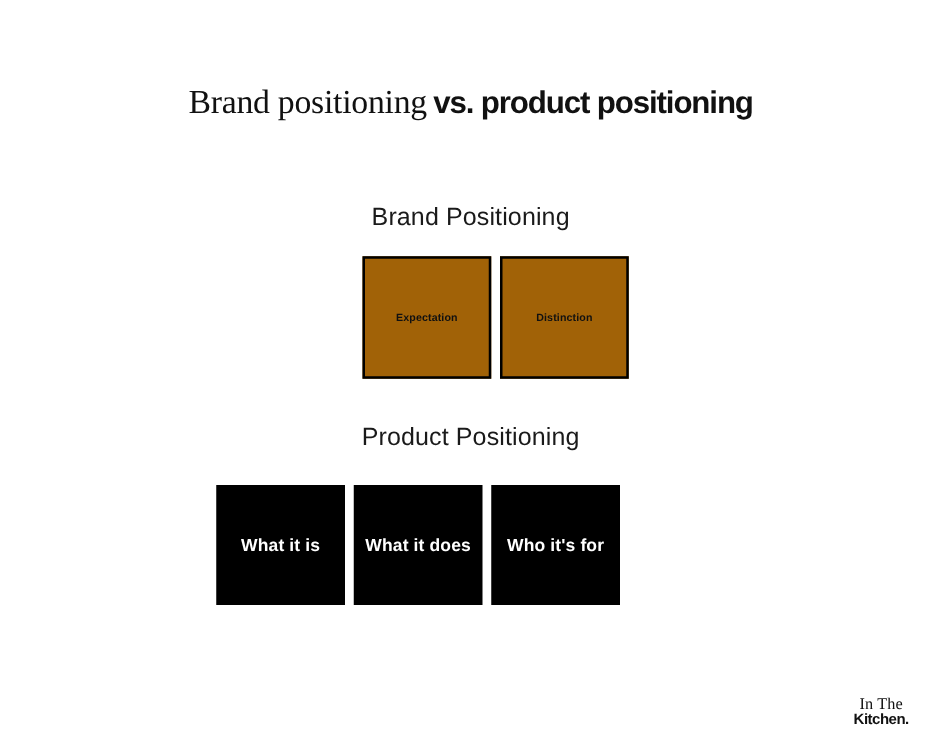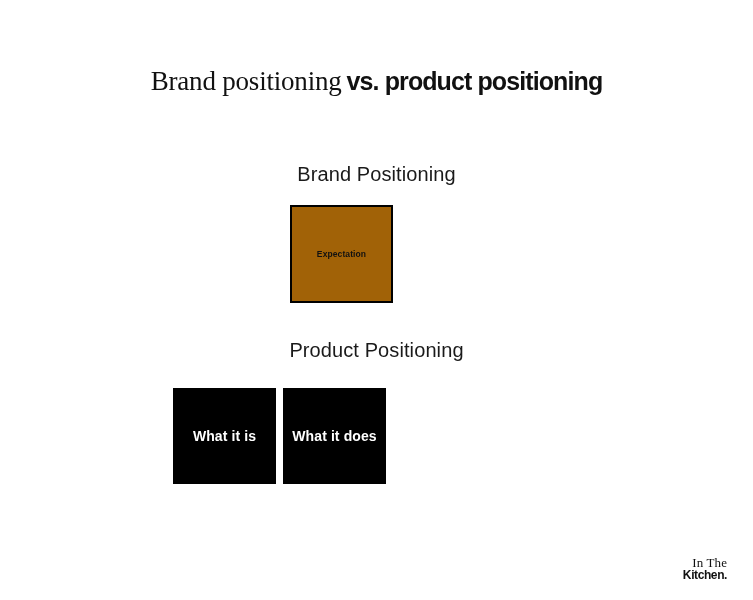--- a/index.html
+++ b/index.html
@@ -118,21 +118,21 @@
     letter-spacing: 0.1px;
     text-align: center;
     white-space: nowrap;
   }
 
   
   .logo {
     position: absolute;
     right: 26px;
     bottom: 18px;
-    text-align: right;
+    text-align: center;
     line-height: 1.05;
     color: #111111;
   }
   .logo-line-1 {
     display: block;
     font-family: "Liberation Serif", serif;
     font-size: 13px;
     font-weight: 400;
     letter-spacing: 0.1px;
   }
@@ -152,31 +152,37 @@
   <div class="title">
     <span class="title-serif">Brand positioning</span><span class="title-bold">vs. product positioning</span>
   </div>
 
   <div class="section-heading" id="brand-heading">Brand Positioning</div>
 
   <div class="brand-row">
     <div class="brand-card">
       <span class="brand-card-label">Expectation</span>
     </div>
+    <div class="brand-card">
+      <span class="brand-card-label">Distinction</span>
+    </div>
   </div>
 
   <div class="section-heading" id="product-heading">Product Positioning</div>
 
   <div class="product-row">
     <div class="product-card">
       <span class="product-card-label">What it is</span>
     </div>
     <div class="product-card">
       <span class="product-card-label">What it does</span>
     </div>
+    <div class="product-card">
+      <span class="product-card-label">Who it's for</span>
+    </div>
   </div>
 
   <div class="logo">
     <span class="logo-line-1">In The</span>
     <span class="logo-line-2">Kitchen.</span>
   </div>
 
 </div>
 
 </body></html>

